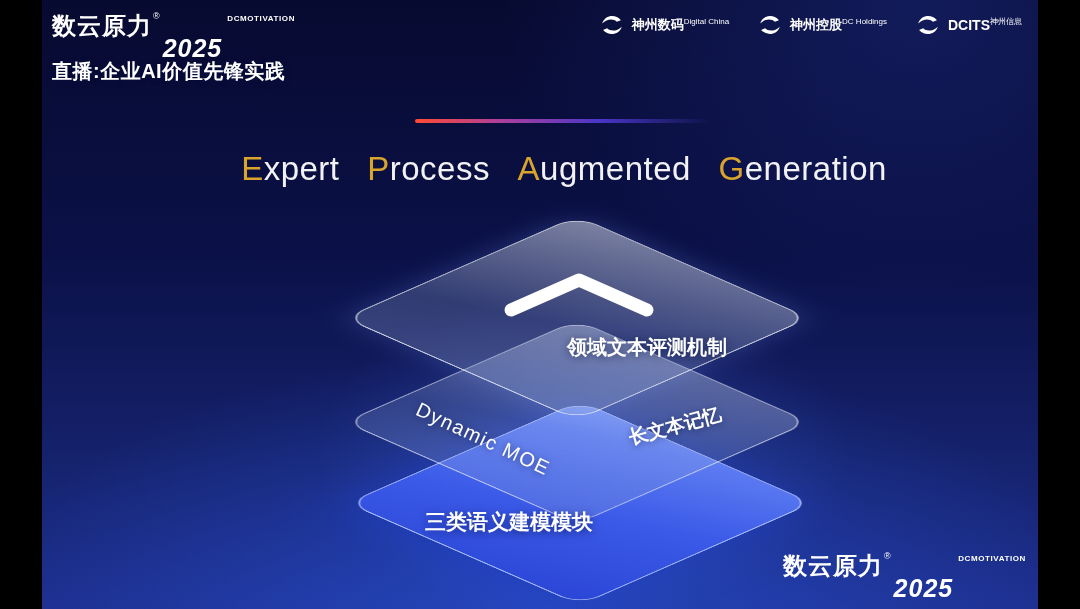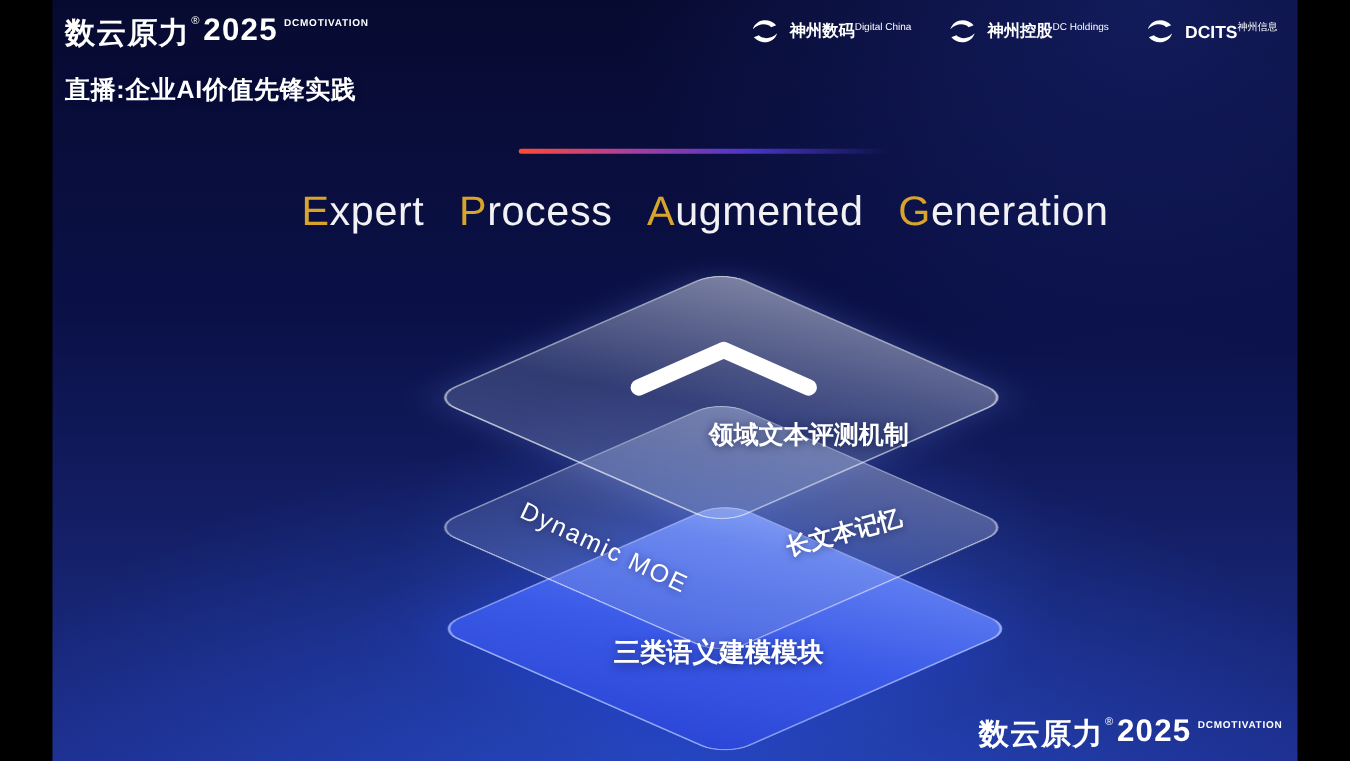--- a/index.html
+++ b/index.html
@@ -15,21 +15,21 @@
     background:
       radial-gradient(ellipse 900px 420px at 50% 100%, rgba(45,90,230,0.55), rgba(45,90,230,0) 62%),
       radial-gradient(ellipse 700px 480px at 88% 0%, rgba(40,60,170,0.35), rgba(0,0,0,0) 60%),
       linear-gradient(180deg, #070a30 0%, #0b1148 42%, #142068 72%, #1d2f8e 100%);
   }
 
   
   .brand { display:flex; align-items:flex-start; }
   .brand-name { font-size:24px; font-weight:bold; letter-spacing:1px; }
   .brand-reg { font-size:9px; margin:1px 1px 0 1px; }
-  .brand-year { font-size:25px; font-weight:bold; margin-left:2px; letter-spacing:1px; }
+  .brand-year { font-size:25px; font-weight:bold; font-style:italic; margin-left:2px; letter-spacing:1px;margin-top:24px; }
   .brand-sub { display:inline-flex; flex-direction:row; margin:4px 0 0 5px; font-size:8px; font-weight:bold; letter-spacing:0.6px; line-height:1.15; }
   .brand-tl { position:absolute; left:10px; top:10px; }
   .brand-br { position:absolute; right:12px; bottom:6px; }
 
   
   .live-label { position:absolute; left:10px; top:58px; font-size:20px; font-weight:bold; letter-spacing:0.5px; text-shadow:0 1px 6px rgba(0,10,60,0.6); }
   .slide-title { position:absolute; left:0; top:58px; width:100%; text-align:center; font-size:27px; font-weight:bold; color:#D8A42C; letter-spacing:1px; }
 
   .partners { position:absolute; right:16px; top:12px; display:flex; gap:28px; align-items:center; }
   .partner { display:flex; align-items:center; gap:7px; }
@@ -74,21 +74,21 @@
     background:linear-gradient(160deg, #6c8bf5 0%, #3b5ae8 55%, #2b46d6 100%);
     border:2px solid rgba(200,215,255,0.6);
     box-shadow:0 18px 70px rgba(30,60,200,0.55);
   }
 
   .chevron { position:absolute; left:457px; top:268px; z-index:40; }
 
   .layer1-label { position:absolute; left:385px; top:334px; width:300px; text-align:right; font-size:20px; font-weight:bold; z-index:40; text-shadow:0 1px 8px rgba(10,20,60,0.6); }
   .moe-label { position:absolute; left:380px; top:398px; font-size:20px; letter-spacing:1.5px; transform:rotate(25deg); transform-origin:left top; z-index:40; text-shadow:0 1px 6px rgba(10,20,60,0.5); }
   .longtext-label { position:absolute; left:584px; top:426px; font-size:19px; font-weight:bold; transform:rotate(-15deg); transform-origin:left top; z-index:40; text-shadow:0 1px 6px rgba(10,20,60,0.5); }
-  .layer3-label { position:absolute; left:383px; top:508px; width:300px; text-align:center; font-size:21px; font-weight:bold; z-index:40; text-shadow:0 2px 8px rgba(10,25,90,0.7); }
+  .layer3-label { position:absolute; left:383px; top:508px; width:300px; text-align:left; font-size:21px; font-weight:bold; z-index:40; text-shadow:0 2px 8px rgba(10,25,90,0.7); }
 </style>
 </head>
 <body>
 
 <div class="slide">
 
   <div class="brand brand-tl">
     <span class="brand-name">数云原力</span>
     <sup class="brand-reg">®</sup>
     <span class="brand-year">2025</span>

